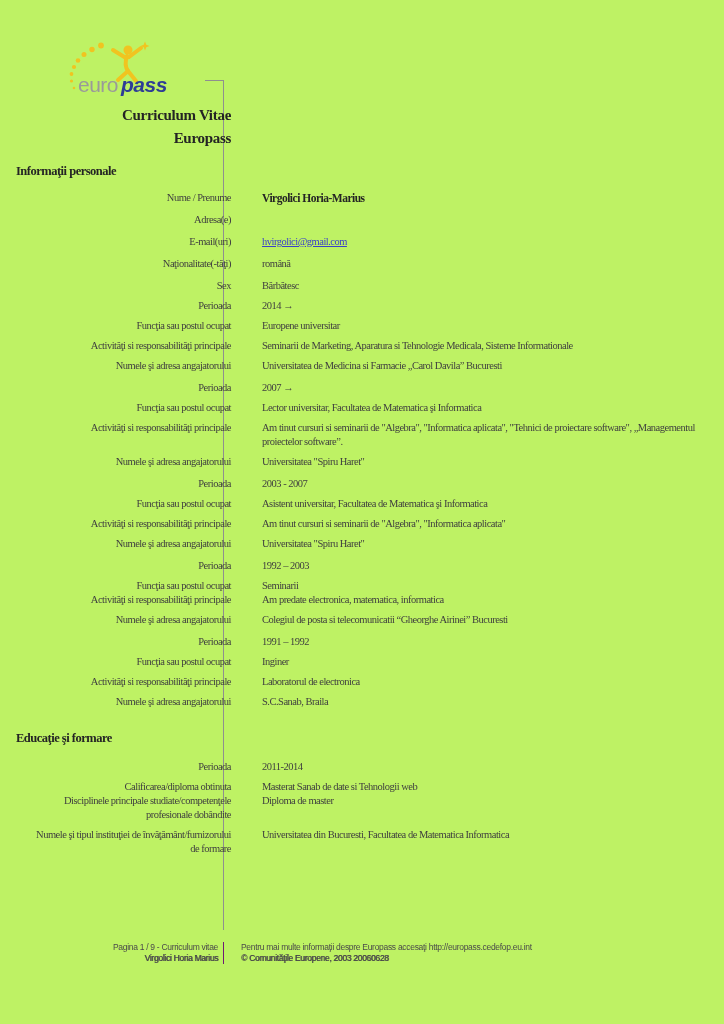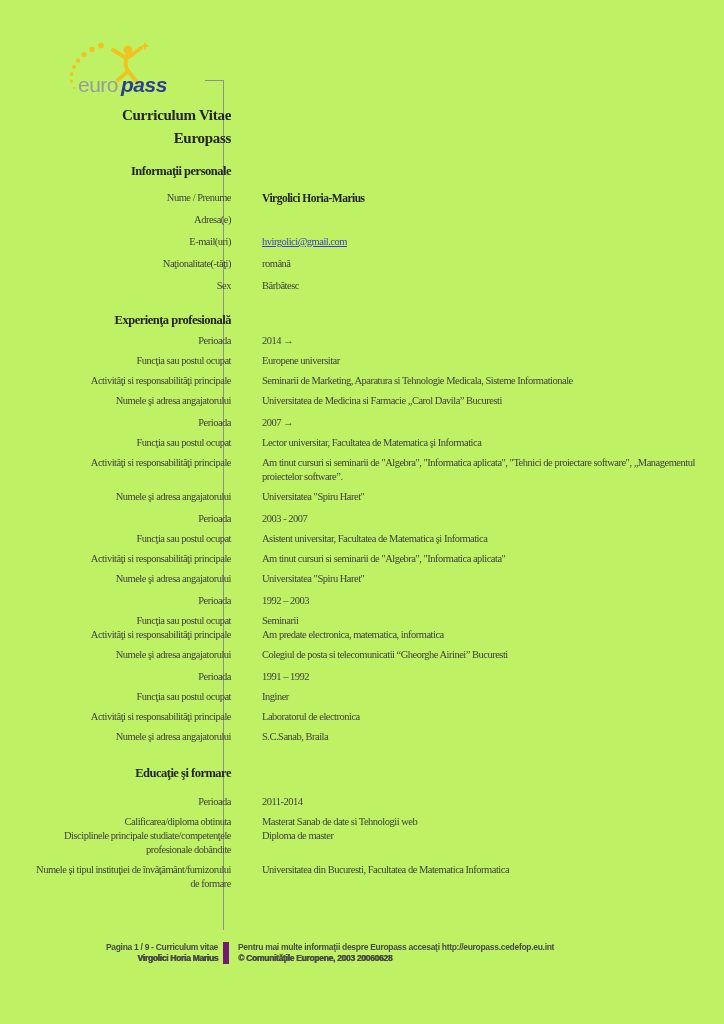--- a/index.html
+++ b/index.html
@@ -16,21 +16,21 @@
   .logo { position:absolute; left:66px; top:40px; width:116px; height:62px; }
   .logo text { font-family:"Liberation Sans","DejaVu Sans",sans-serif; }
 
   .flow { position:absolute; left:13px; top:104px; width:724px;font-family:Liberation Serif, serif; }
 
   .title {
     box-sizing:border-box; width:223px; padding-right:5px; text-align:right;
     font-weight:bold; font-size:15px; line-height:23px; color:#242424; letter-spacing:-0.3px;
   }
   .heading {
-    box-sizing:border-box; width:223px; padding:0 5px 0 3px; text-align:right;
+    box-sizing:border-box; width:223px; padding:0 5px 0 3px; 
     font-weight:bold; font-size:12.5px; line-height:15px; color:#242424;
   }
   .h-personal { margin-top:14px; }
   .h-exp { margin-top:20px; }
   .h-edu { margin-top:22px; }
 
   .row { display:grid; grid-template-columns:223px 1fr; margin-top:6px; }
   .row.first { margin-top:12px; }
   .row.firstedu { margin-top:14px; }
   .row.tight { margin-top:0px; }
@@ -39,24 +39,24 @@
   .lbl { box-sizing:border-box; padding:0 5px 0 16px; text-align:right; }
   .val { padding-left:26px; padding-right:8px; }
   .val-strong { font-weight:bold; font-size:11.5px; color:#242424; }
   .entry { margin-top:8px; }
   .entry.firstentry { margin-top:4px; }
   a.link { color:#3a41c8; text-decoration:underline; cursor:pointer;margin-top:16px; }
 
   .footer {
     position:absolute; left:0; top:942px; width:724px;
     display:grid; grid-template-columns:223px 1fr;
-    font-size:8.5px; line-height:11px; letter-spacing:-0.3px; color:#4a4a4a;font-weight:bold;
+    font-size:8.5px; line-height:11px; letter-spacing:-0.3px; color:#4a4a4a;
   }
   .footer .fl { box-sizing:border-box; text-align:right; padding-right:5px; }
-  .footer .fr { padding-left:9px; padding-right:8px; border-left:6px solid #701a75; }
+  .footer .fr { padding-left:17px; padding-right:8px; border-left:1px solid #701a75; }
   .smudge { text-shadow:0.6px 0 0 currentColor; }
 </style>
 </head>
 <body>
 
 <div class="page">
 
   <div class="vline"></div>
   <div class="hook"></div>
 
@@ -112,21 +112,20 @@
         <div class="lbl">Naţionalitate(-tăţi)</div>
         <div class="val">română</div>
       </div>
       <div class="row">
         <div class="lbl">Sex</div>
         <div class="val">Bărbătesc</div>
       </div>
     </div>
 
     <div>
-      <div class="heading h-exp">Experienţa profesională</div>
 
       <div class="entry firstentry">
         <div class="row">
           <div class="lbl">Perioada</div>
           <div class="val">2014 →</div>
         </div>
         <div class="row">
           <div class="lbl">Funcţia sau postul ocupat</div>
           <div class="val">Europene universitar</div>
         </div>

